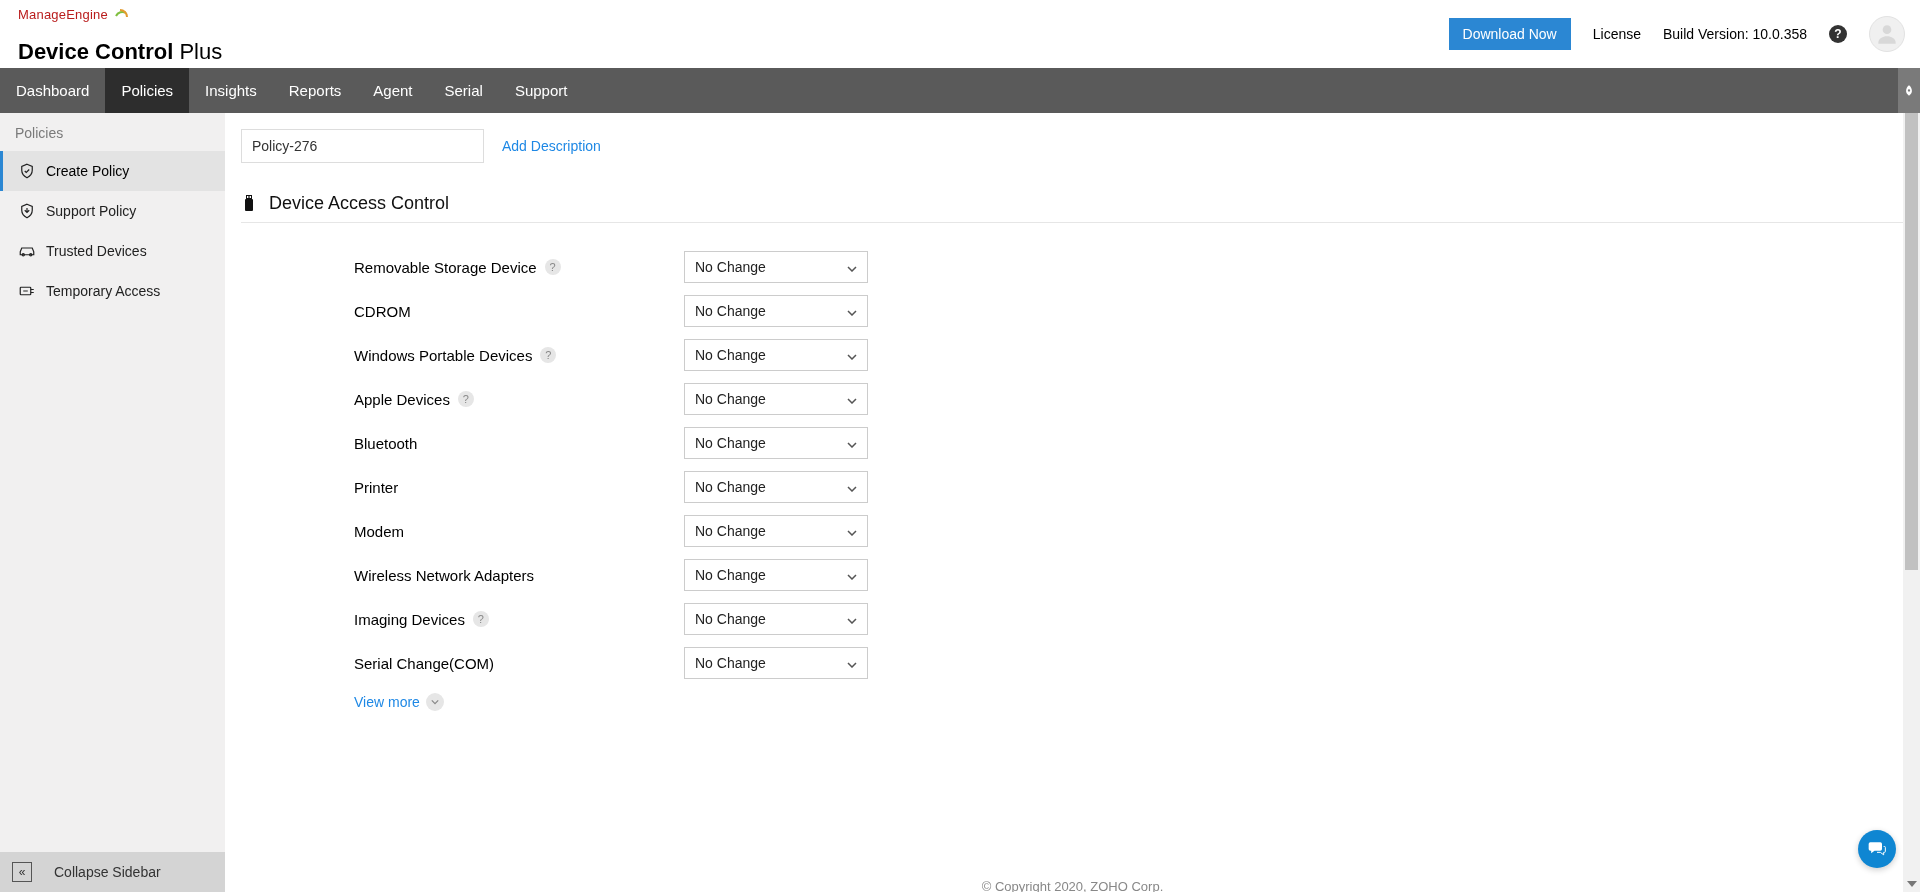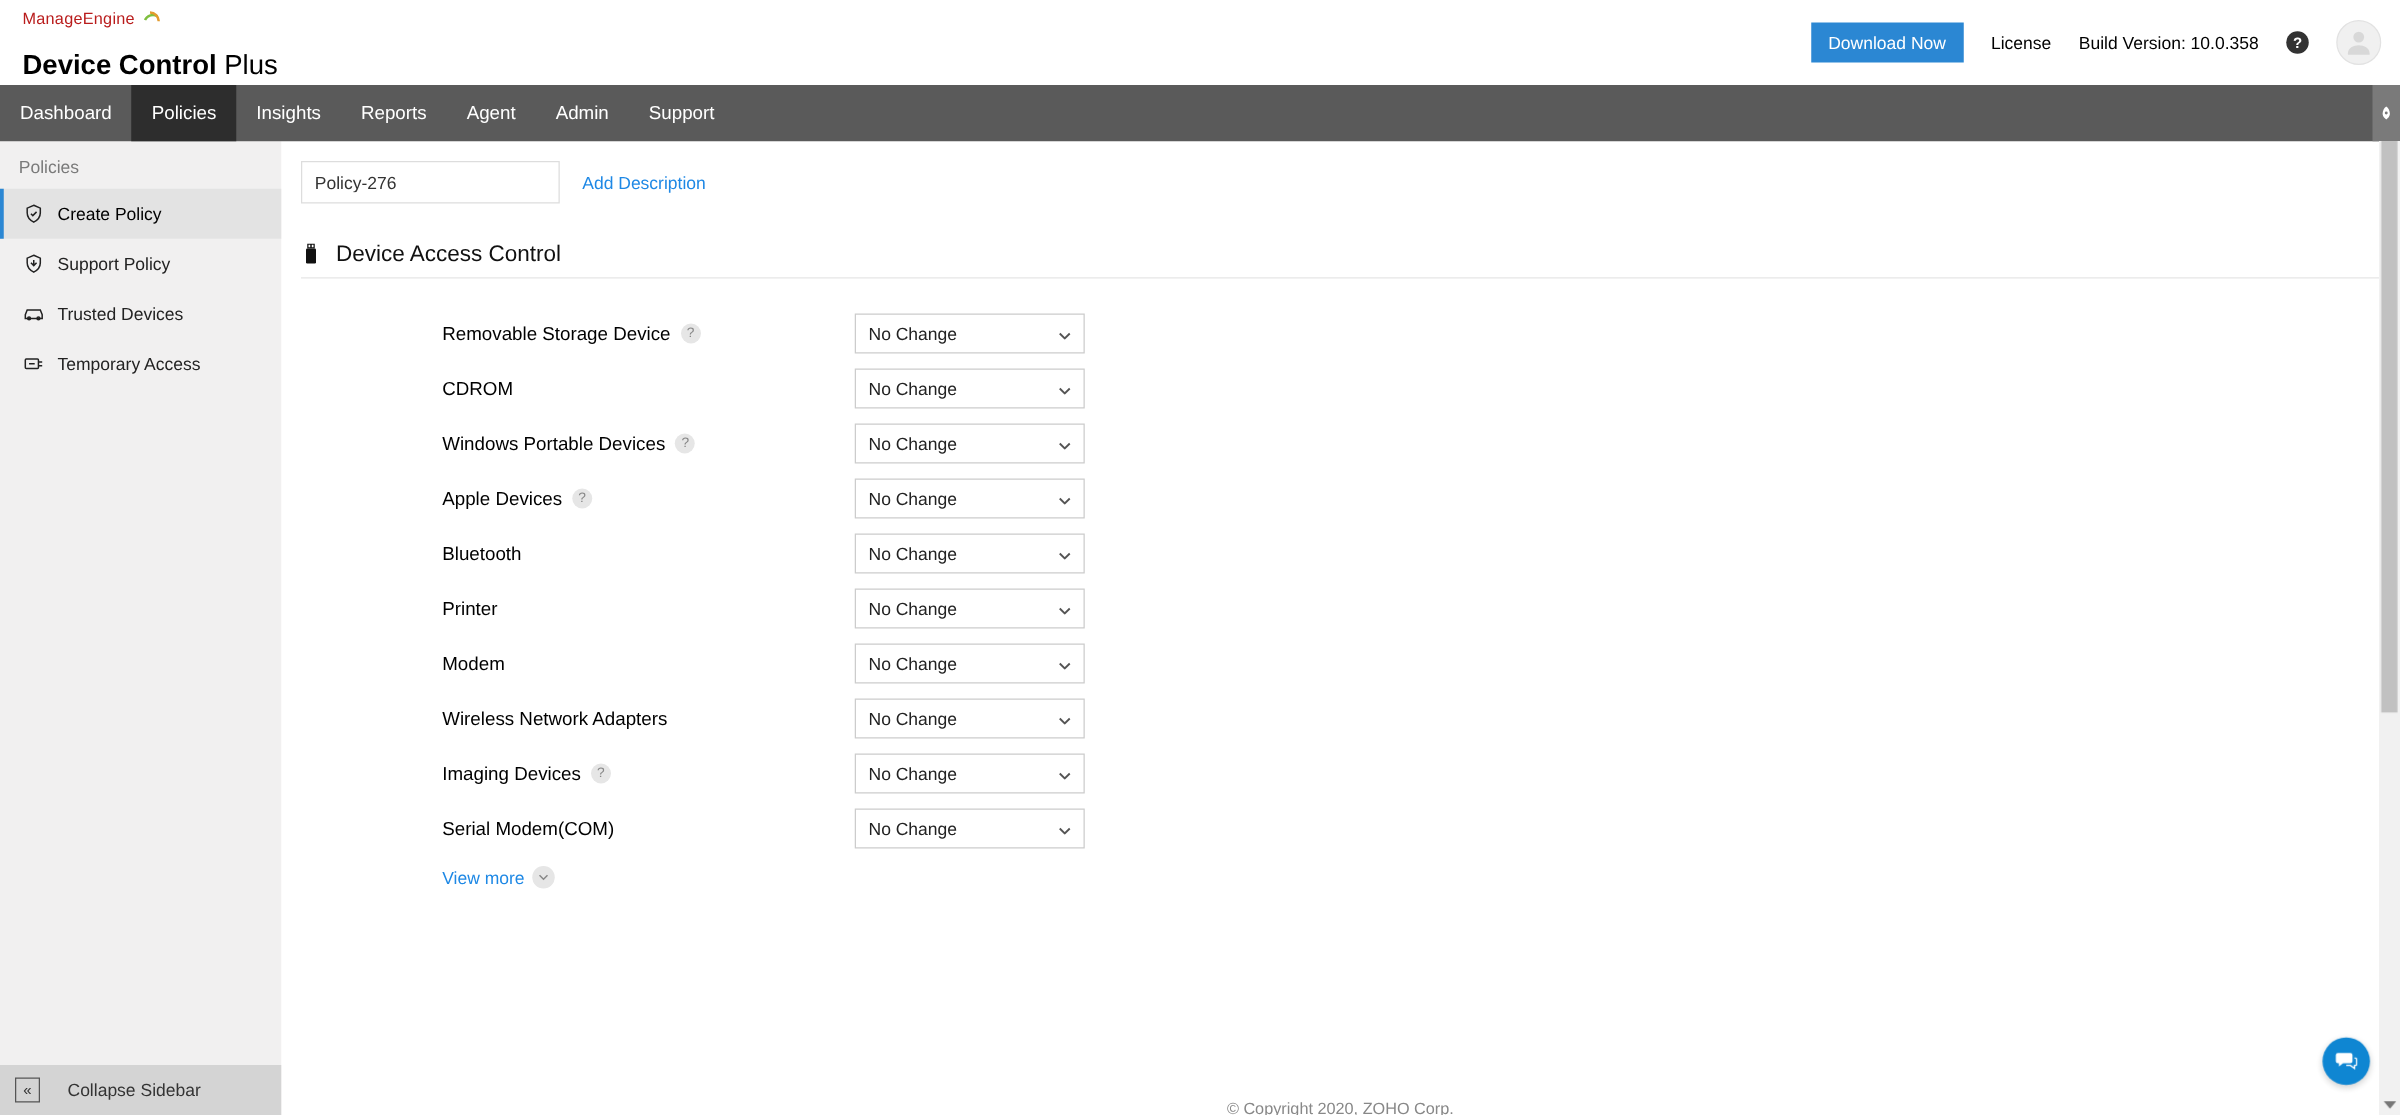--- a/index.html
+++ b/index.html
@@ -31,21 +31,21 @@
   .side-item { display:flex; align-items:center; gap:10px; padding:11px 15px; font-size:14px; color:#222; cursor:pointer; border-left:3px solid transparent; }
   .side-item.active { background:#e3e3e3; border-left:3px solid #2b87d3; color:#000; }
   .side-icon { width:18px; height:18px; display:inline-flex; align-items:center; justify-content:center; color:#222; flex-shrink:0; }
   .sidebar-spacer { flex:1; }
   .collapse-bar { background:#d4d4d4; display:flex; align-items:center; height:40px; padding:0 12px; gap:22px; cursor:pointer; color:#333; }
   .collapse-icon { width:20px; height:20px; border:1px solid #555; display:inline-flex; align-items:center; justify-content:center; font-size:12px; }
 
   .main { flex:1; overflow:auto; position:relative; }
   .pad { padding:16px 16px 10px 16px; }
   .top-row { display:flex; align-items:center; gap:18px; }
-  .policy-input { width:207px; height:34px; border:1px solid #ddd; padding:0 10px; font-size:14px; color:#333; background:#fff; }
+  .policy-input { width:243px; height:34px; border:1px solid #ddd; padding:0 10px; font-size:14px; color:#333; background:#fff; }
   .link-blue { color:#1e88e5; cursor:pointer; font-size:14px; }
 
   .section-head { display:flex; align-items:center; gap:12px; margin:30px 0 8px; font-size:18px; color:#111; }
   .section-head .usb-icon { width:16px; height:20px; display:inline-flex; align-items:center; justify-content:center; color:#111; }
   .hr { height:1px; background:#e6e6e6; margin:0 0 22px; }
 
   .rows-wrap { padding-left:113px; }
   .row { display:flex; align-items:center; height:44px;text-align:right; }
   .label { width:330px; font-size:15px; color:#000; display:flex; align-items:center; gap:8px; }
   .qmark { width:16px; height:16px; border-radius:50%; background:#e6e6e6; color:#888; font-size:11px; display:inline-flex; align-items:center; justify-content:center; cursor:pointer; }
@@ -97,21 +97,21 @@
   </div>
 </div>
 
 <div class="nav">
 
   <div class="nav-item">Dashboard</div>
     <div class="nav-item active">Policies</div>
     <div class="nav-item">Insights</div>
     <div class="nav-item">Reports</div>
     <div class="nav-item">Agent</div>
-    <div class="nav-item">Admin</div>
+    <div class="nav-item">Serial</div>
     <div class="nav-item">Support</div>
   <div class="rocket-badge">
     <svg viewBox="0 0 24 24" width="14" height="14" fill="#fff">
         <path d="M12 2c3 2 5 6 5 10 0 2-1 4-2 5l-3 3-3-3c-1-1-2-3-2-5 0-4 2-8 5-10zm0 7a2 2 0 100 4 2 2 0 000-4z"></path>
       </svg>
   </div>
 </div>
 
 <div class="body">
 
@@ -282,21 +282,21 @@
             </div>
             <div class="select">
               <span>No Change</span>
               <span class="chev"><svg viewBox="0 0 10 6" width="10" height="6" fill="none" stroke="currentColor" stroke-width="1.5">
                   <path d="M1 1l4 4 4-4"></path>
                 </svg></span>
             </div>
           </div>
           <div class="row">
             <div class="label">
-              <span>Serial Modem(COM)</span>
+              <span>Serial Change(COM)</span>
             </div>
             <div class="select">
               <span>No Change</span>
               <span class="chev"><svg viewBox="0 0 10 6" width="10" height="6" fill="none" stroke="currentColor" stroke-width="1.5">
                   <path d="M1 1l4 4 4-4"></path>
                 </svg></span>
             </div>
           </div>
         </div>
 

